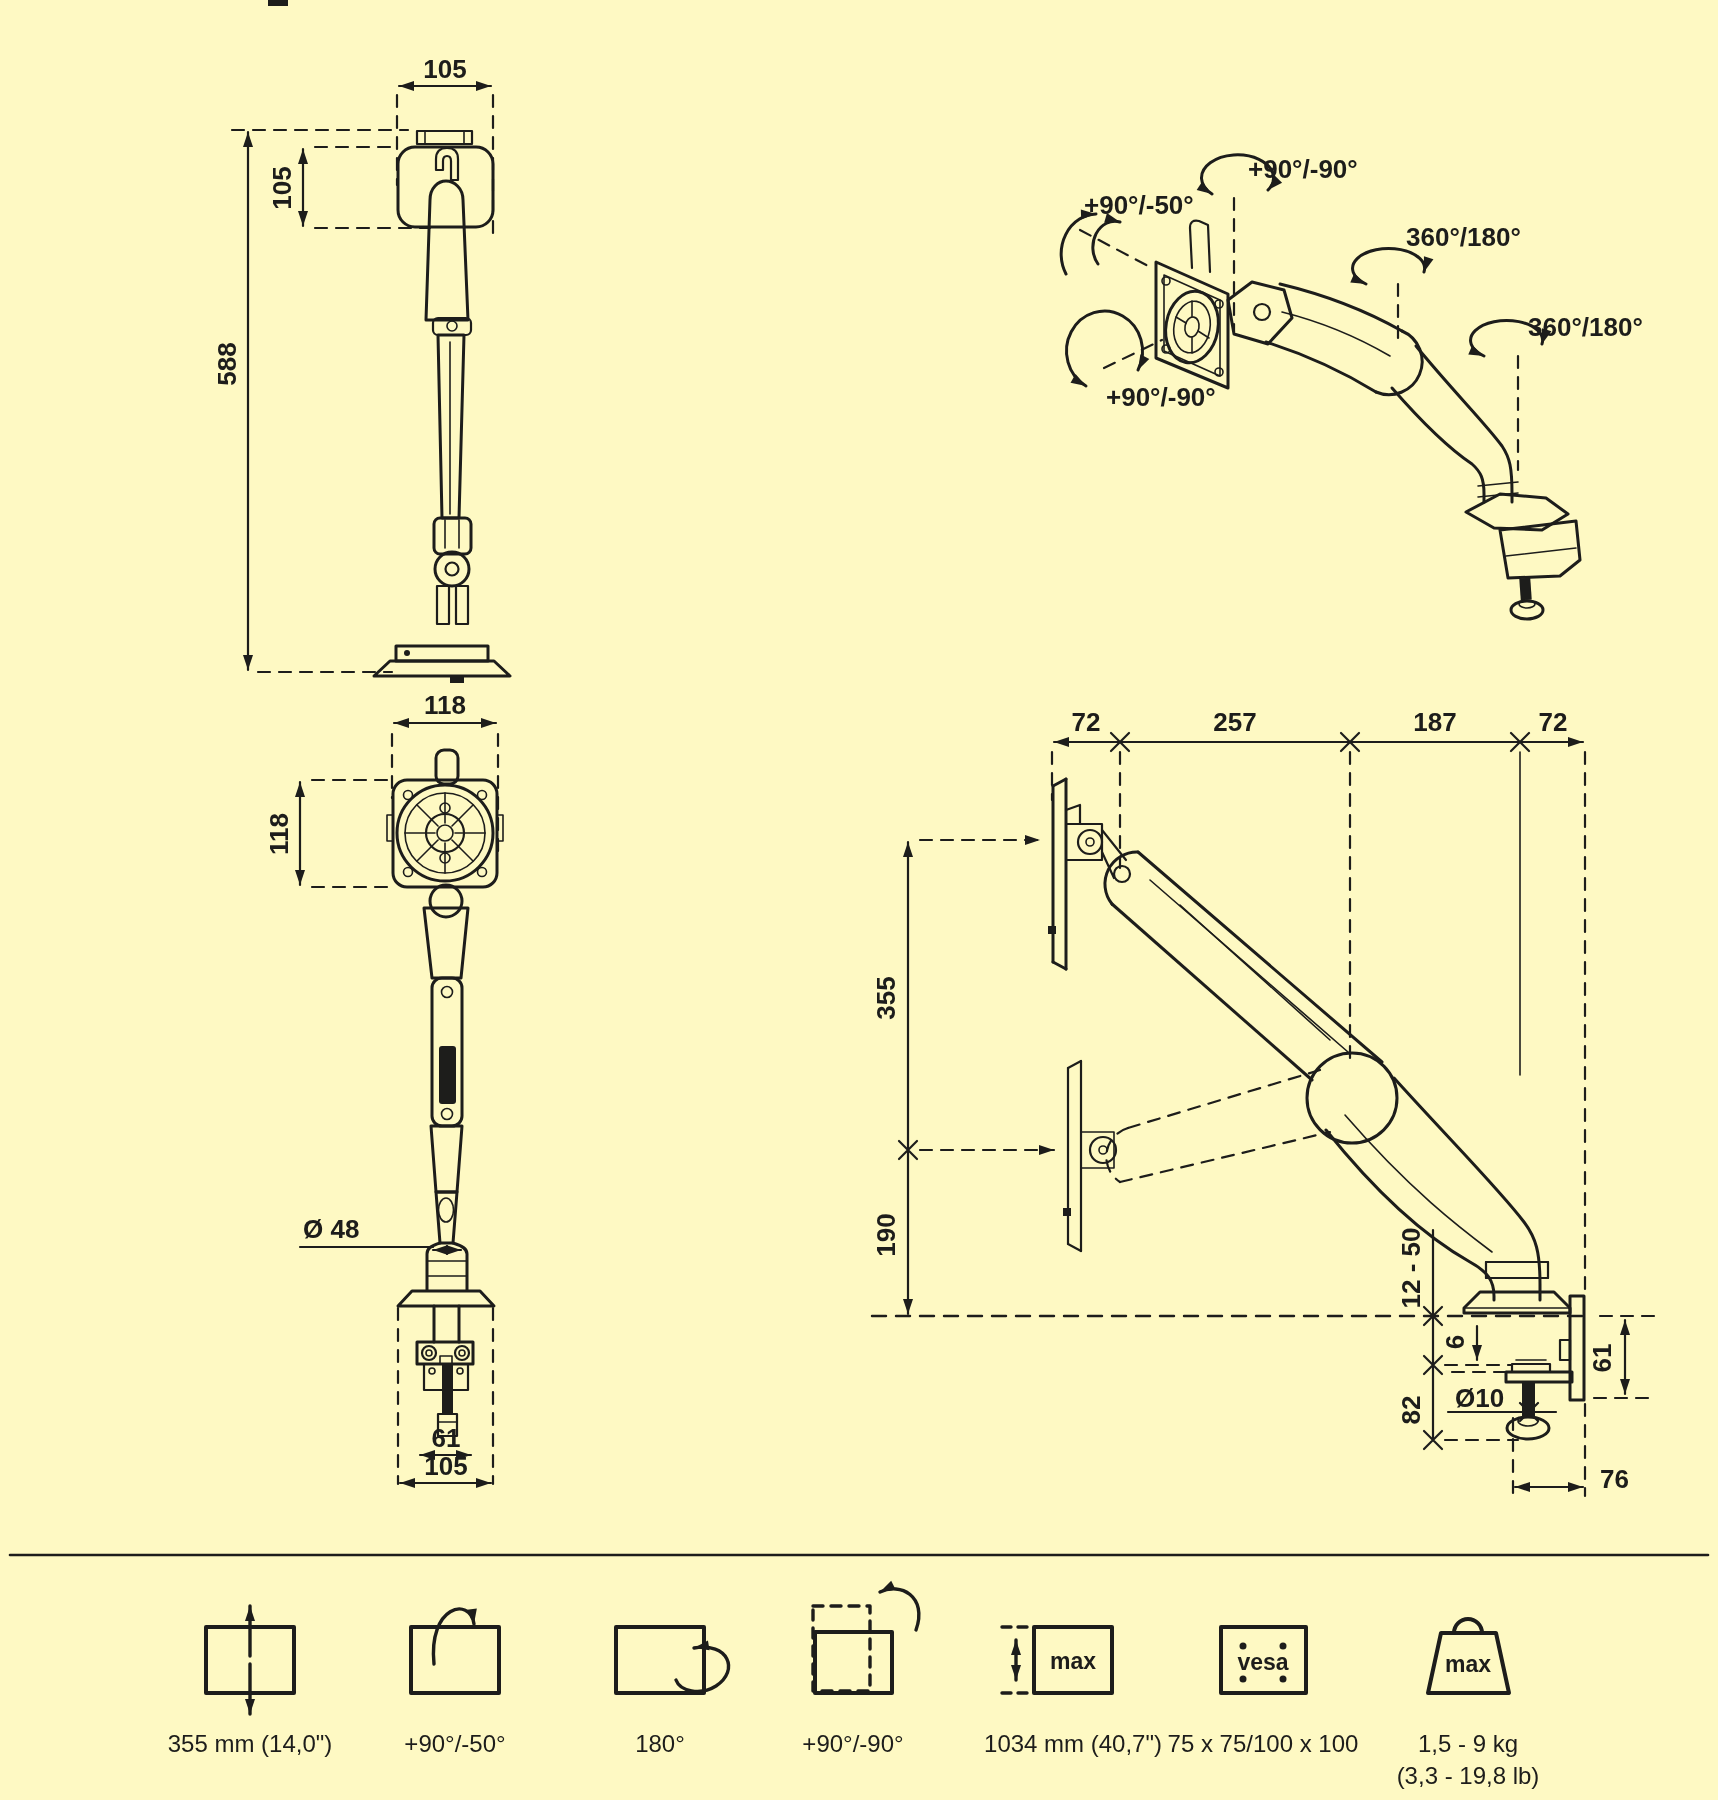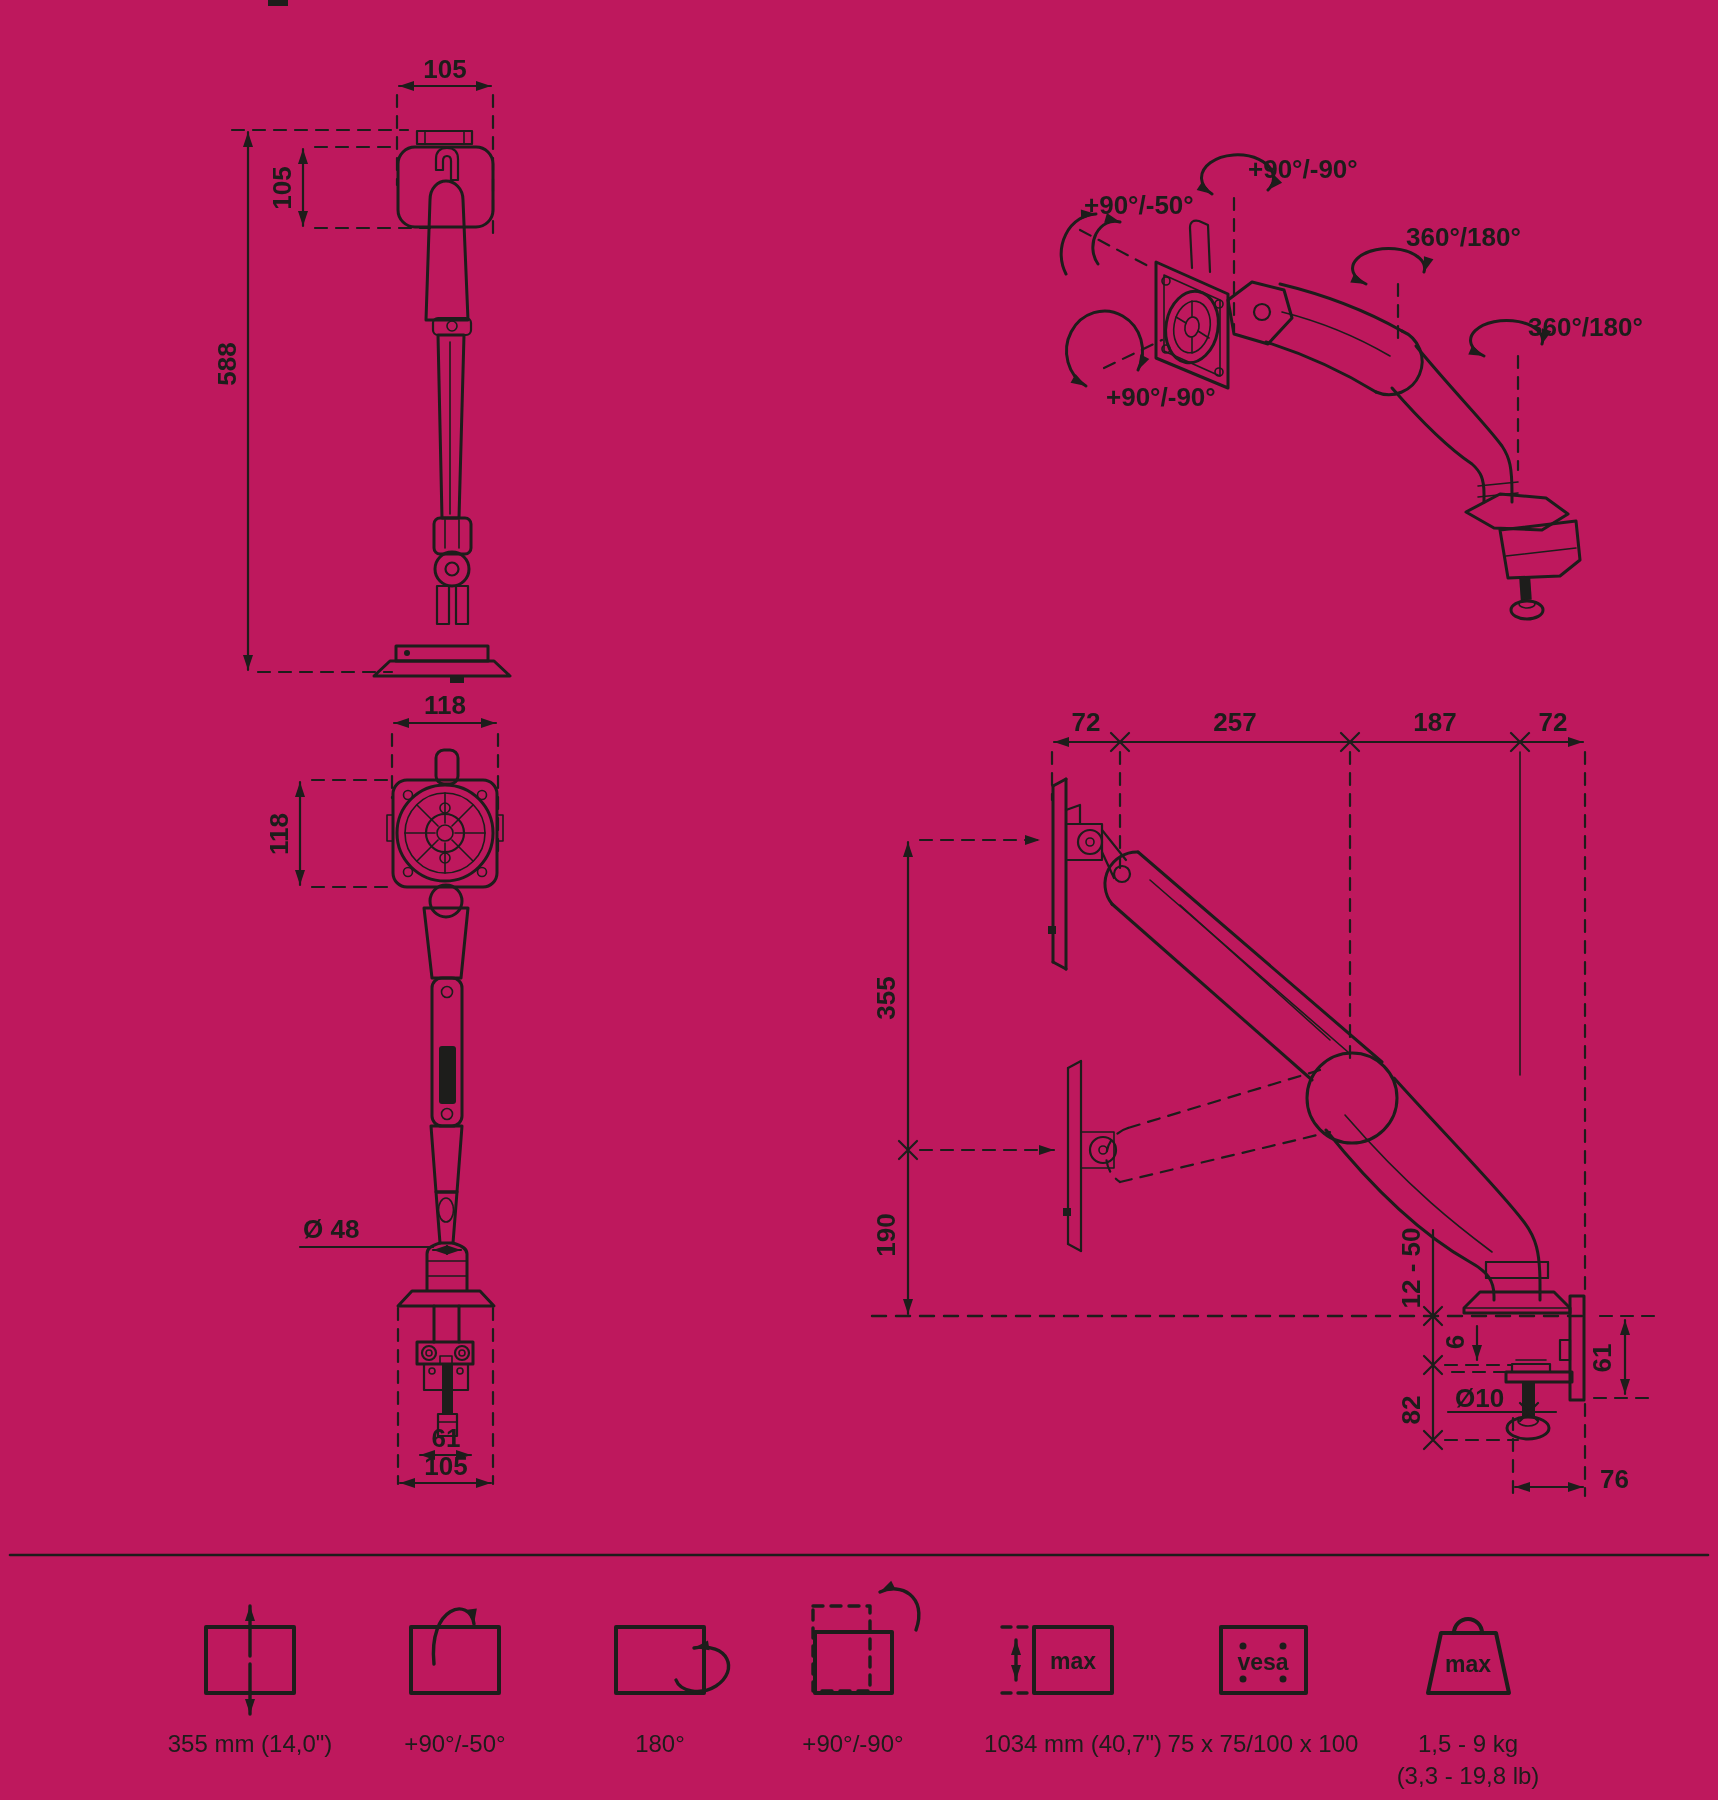--- a/index.html
+++ b/index.html
@@ -1,16 +1,16 @@
 <!DOCTYPE html>
 <html><head>
 <meta charset="utf-8">
 <style>
   html,body{margin:0;padding:0;background:#ffffff;}
-  #stage{position:relative;width:1718px;height:1800px;background:#be185d;overflow:hidden;}
+  #stage{position:relative;width:1718px;height:1800px;background:#fef9c3;overflow:hidden;}
   svg{position:absolute;left:0;top:0;}
   svg *{stroke-linecap:round;stroke-linejoin:round;}
   .p  {stroke:#1d1d1b;stroke-width:3;fill:none;}
   .p2 {stroke:#1d1d1b;stroke-width:2.2;fill:none;}
   .p15{stroke:#1d1d1b;stroke-width:1.6;fill:none;}
   .dim{stroke:#1d1d1b;stroke-width:2.2;fill:none;}
   .dash{stroke:#1d1d1b;stroke-width:2.2;fill:none;stroke-dasharray:12 9;}
   .dashf{stroke:#1d1d1b;stroke-width:2.4;fill:none;stroke-dasharray:14 10;}
   .ink{fill:#1d1d1b;stroke:none;}
   text{fill:#1d1d1b;font-family:"Liberation Sans",sans-serif;font-weight:600;}

